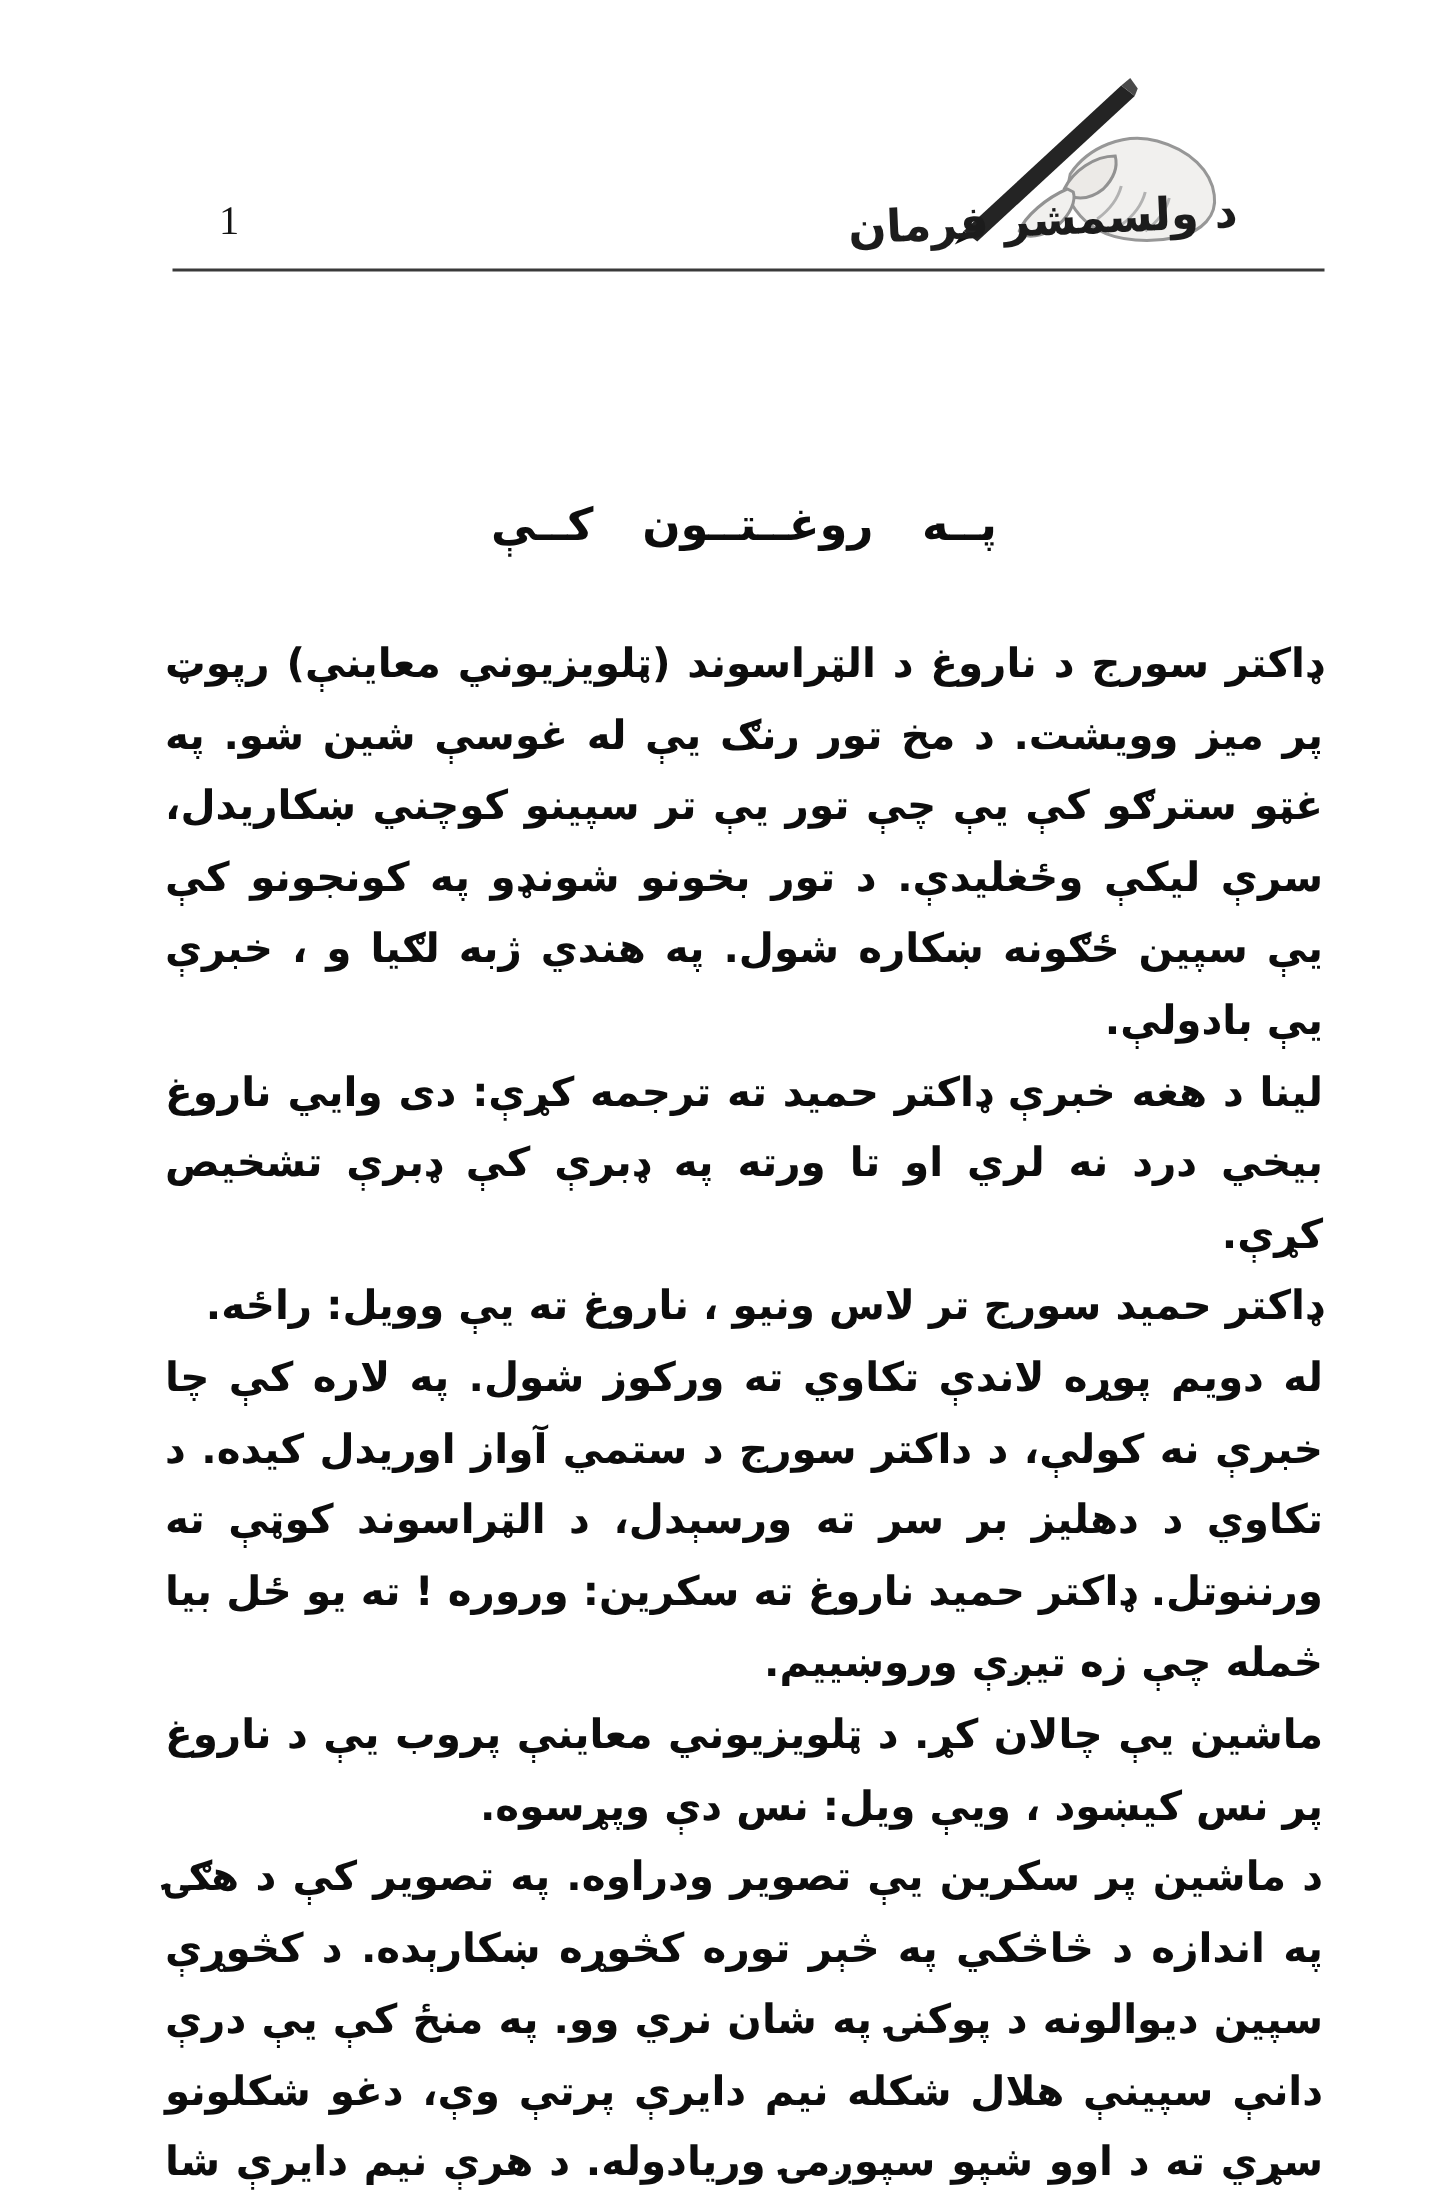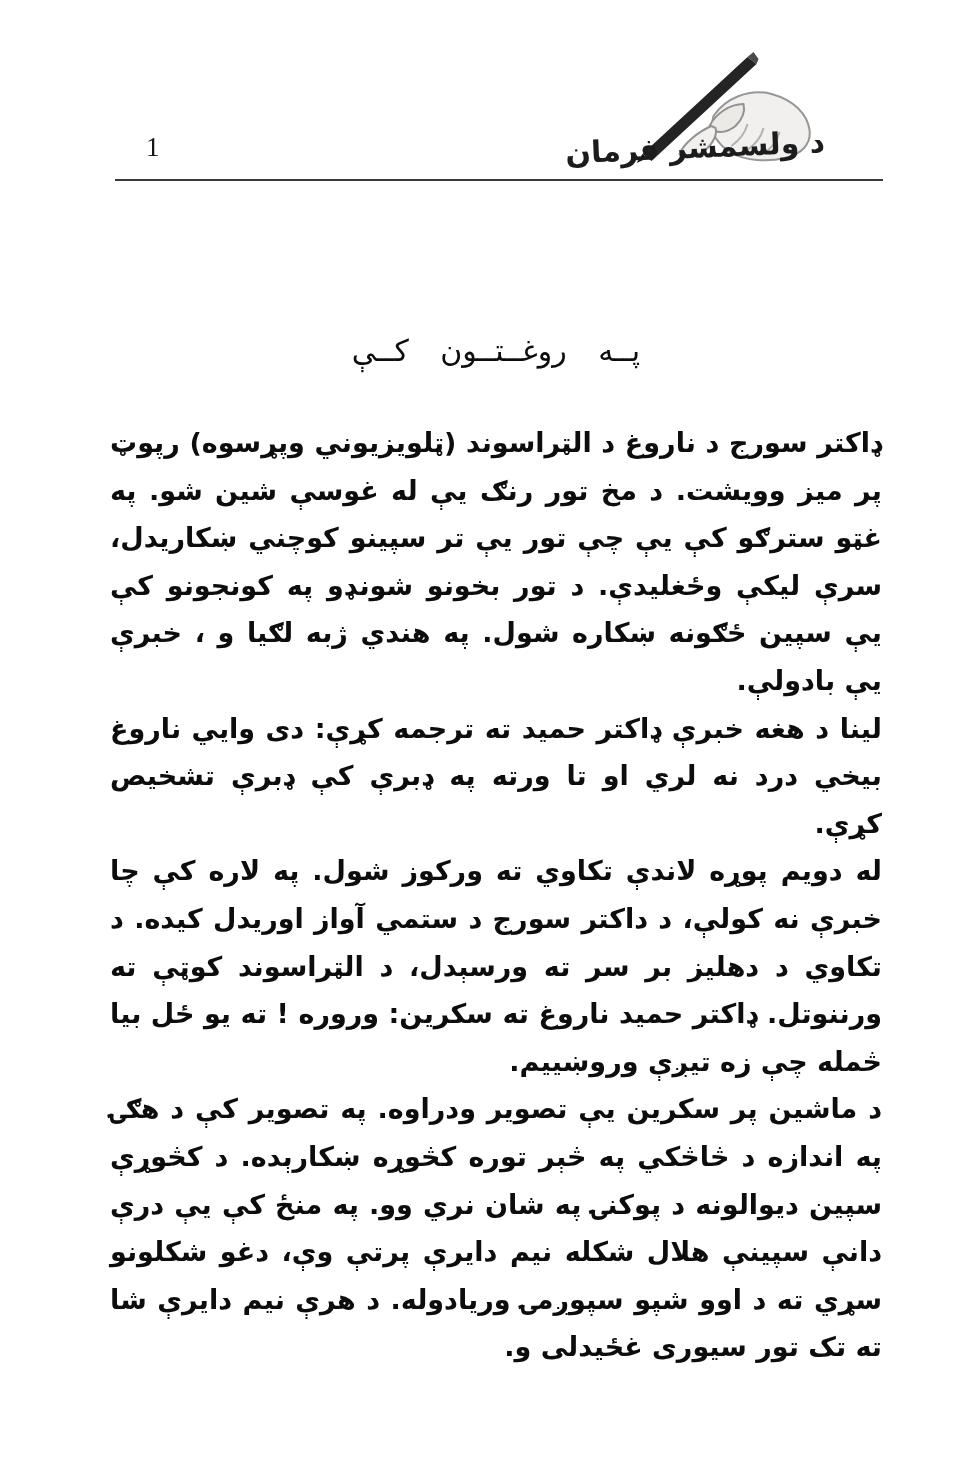--- a/index.html
+++ b/index.html
@@ -30,21 +30,21 @@
   }
   .header-rule{
     position:absolute;top:179px;left:115px;width:768px;
     border:none;margin:0;
     border-top:2px solid #3a3a3a;
   }
   .chapter-title{
     position:absolute;top:333px;left:110px;width:772px;
     margin:0;
     direction:rtl;text-align:center;
-    font-size:30px;font-weight:normal;color:#0d0d0d;
+    font-size:30px;font-weight:bold;color:#0d0d0d;
     letter-spacing:2px;word-spacing:22px;
   }
   .body-text{
     position:absolute;top:419px;left:110px;width:772px;
     direction:rtl;
     font-size:27px;font-weight:bold;color:#0d0d0d;
     line-height:47.6px;
   }
   .body-text p{
     margin:0;
@@ -80,21 +80,23 @@
 
     <div class="calligraphy">د ولسمشر فرمان</div>
 
     <hr class="header-rule">
   </header>
 
   <main>
     <h1 class="chapter-title">پــه روغــتــون کــې</h1>
 
     <div class="body-text">
-      <p>ډاکتر سورج د ناروغ د الټراسوند (ټلویزیوني وپړسوه) رپوټ پر میز وویشت. د مخ تور رنګ یې له غوسې شین شو. په غټو سترګو کې یې چې تور یې تر سپینو کوچني ښکاریدل، سرې لیکې وځغلیدې. د تور بخونو شونډو په کونجونو کې یې سپین ځګونه ښکاره شول. په هندي ژبه لګیا و ، خبرې یې بادولې.</p>
+      <p>ډاکتر سورج د ناروغ د الټراسوند (ټلویزیوني معاینې) رپوټ پر میز وویشت. د مخ تور رنګ یې له غوسې شین شو. په غټو سترګو کې یې چې تور یې تر سپینو کوچني ښکاریدل، سرې لیکې وځغلیدې. د تور بخونو شونډو په کونجونو کې یې سپین ځګونه ښکاره شول. په هندي ژبه لګیا و ، خبرې یې بادولې.</p>
       <p>لینا د هغه خبرې ډاکتر حمید ته ترجمه کړې: دی وایي ناروغ بیخي درد نه لري او تا ورته په ډبرې کې ډبرې تشخیص کړې.</p>
+      <p>ډاکتر حمید سورج تر لاس ونیو ، ناروغ ته یې وویل: راځه.</p>
       <p>له دویم پوړه لاندې تکاوي ته ورکوز شول. په لاره کې چا خبرې نه کولې، د داکتر سورج د ستمي آواز اوریدل کیده. د تکاوي د دهلیز بر سر ته ورسېدل، د الټراسوند کوټې ته ورننوتل. ډاکتر حمید ناروغ ته سکرین: وروره ! ته یو ځل بیا څمله چې زه تیږې وروښییم.</p>
+      <p>ماشین یې چالان کړ. د ټلویزیوني معاینې پروب یې د ناروغ پر نس کیښود ، ویې ویل: نس دې وپړسوه.</p>
       <p>د ماشین پر سکرین یې تصویر ودراوه. په تصویر کې د هګۍ په اندازه د څاڅکي په څېر توره کڅوړه ښکارېده. د کڅوړې سپین دیوالونه د پوکنۍ په شان نري وو. په منځ کې یې درې دانې سپینې هلال شکله نیم دایرې پرتې وې، دغو شکلونو سړي ته د اوو شپو سپوږمۍ وریادوله. د هرې نیم دایرې شا ته تک تور سیوری غځیدلی و.</p>
 
     </div>
   </main>
 
 </div>
 
 </body></html>

